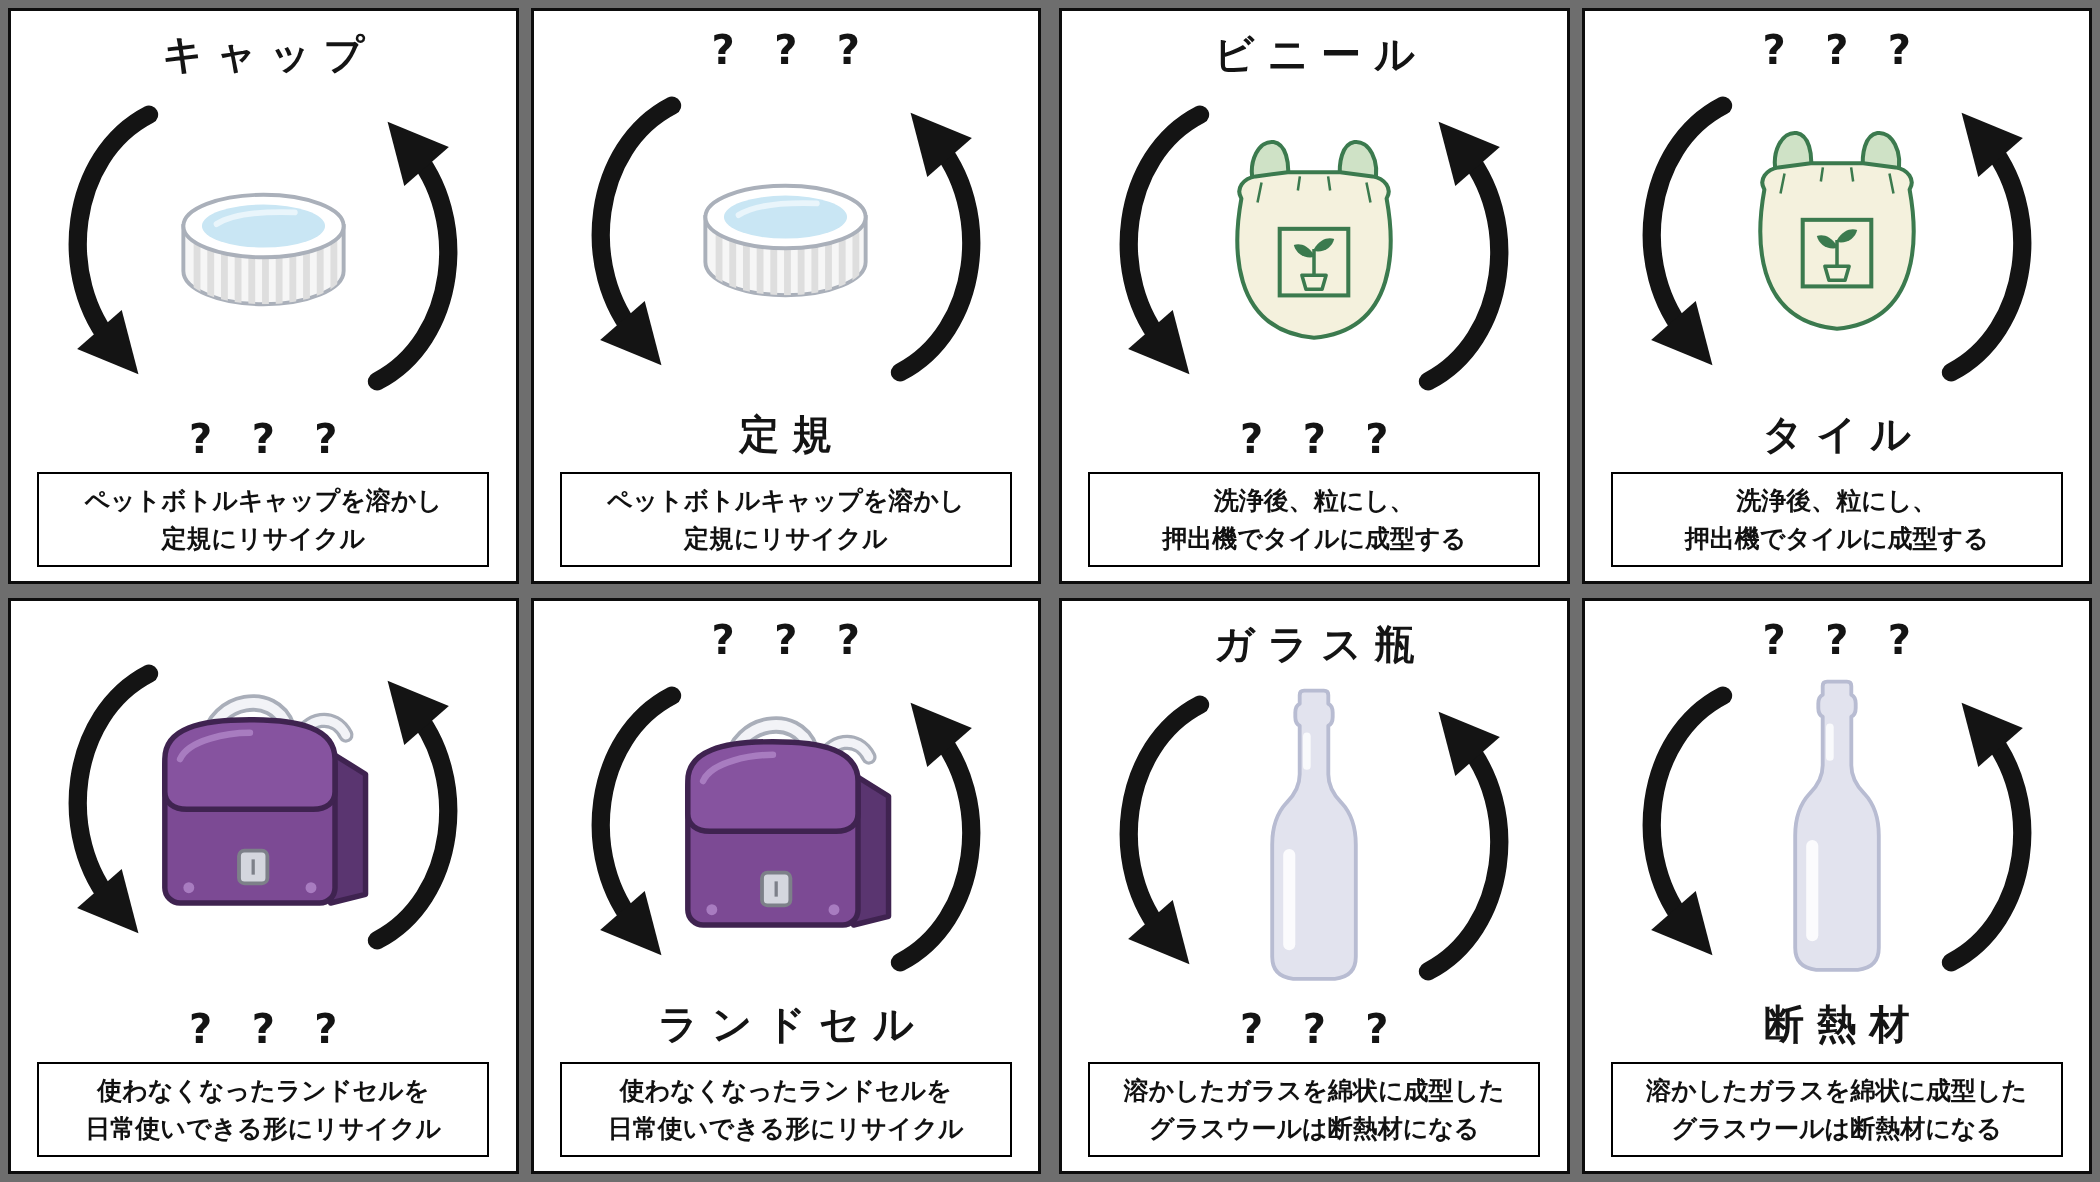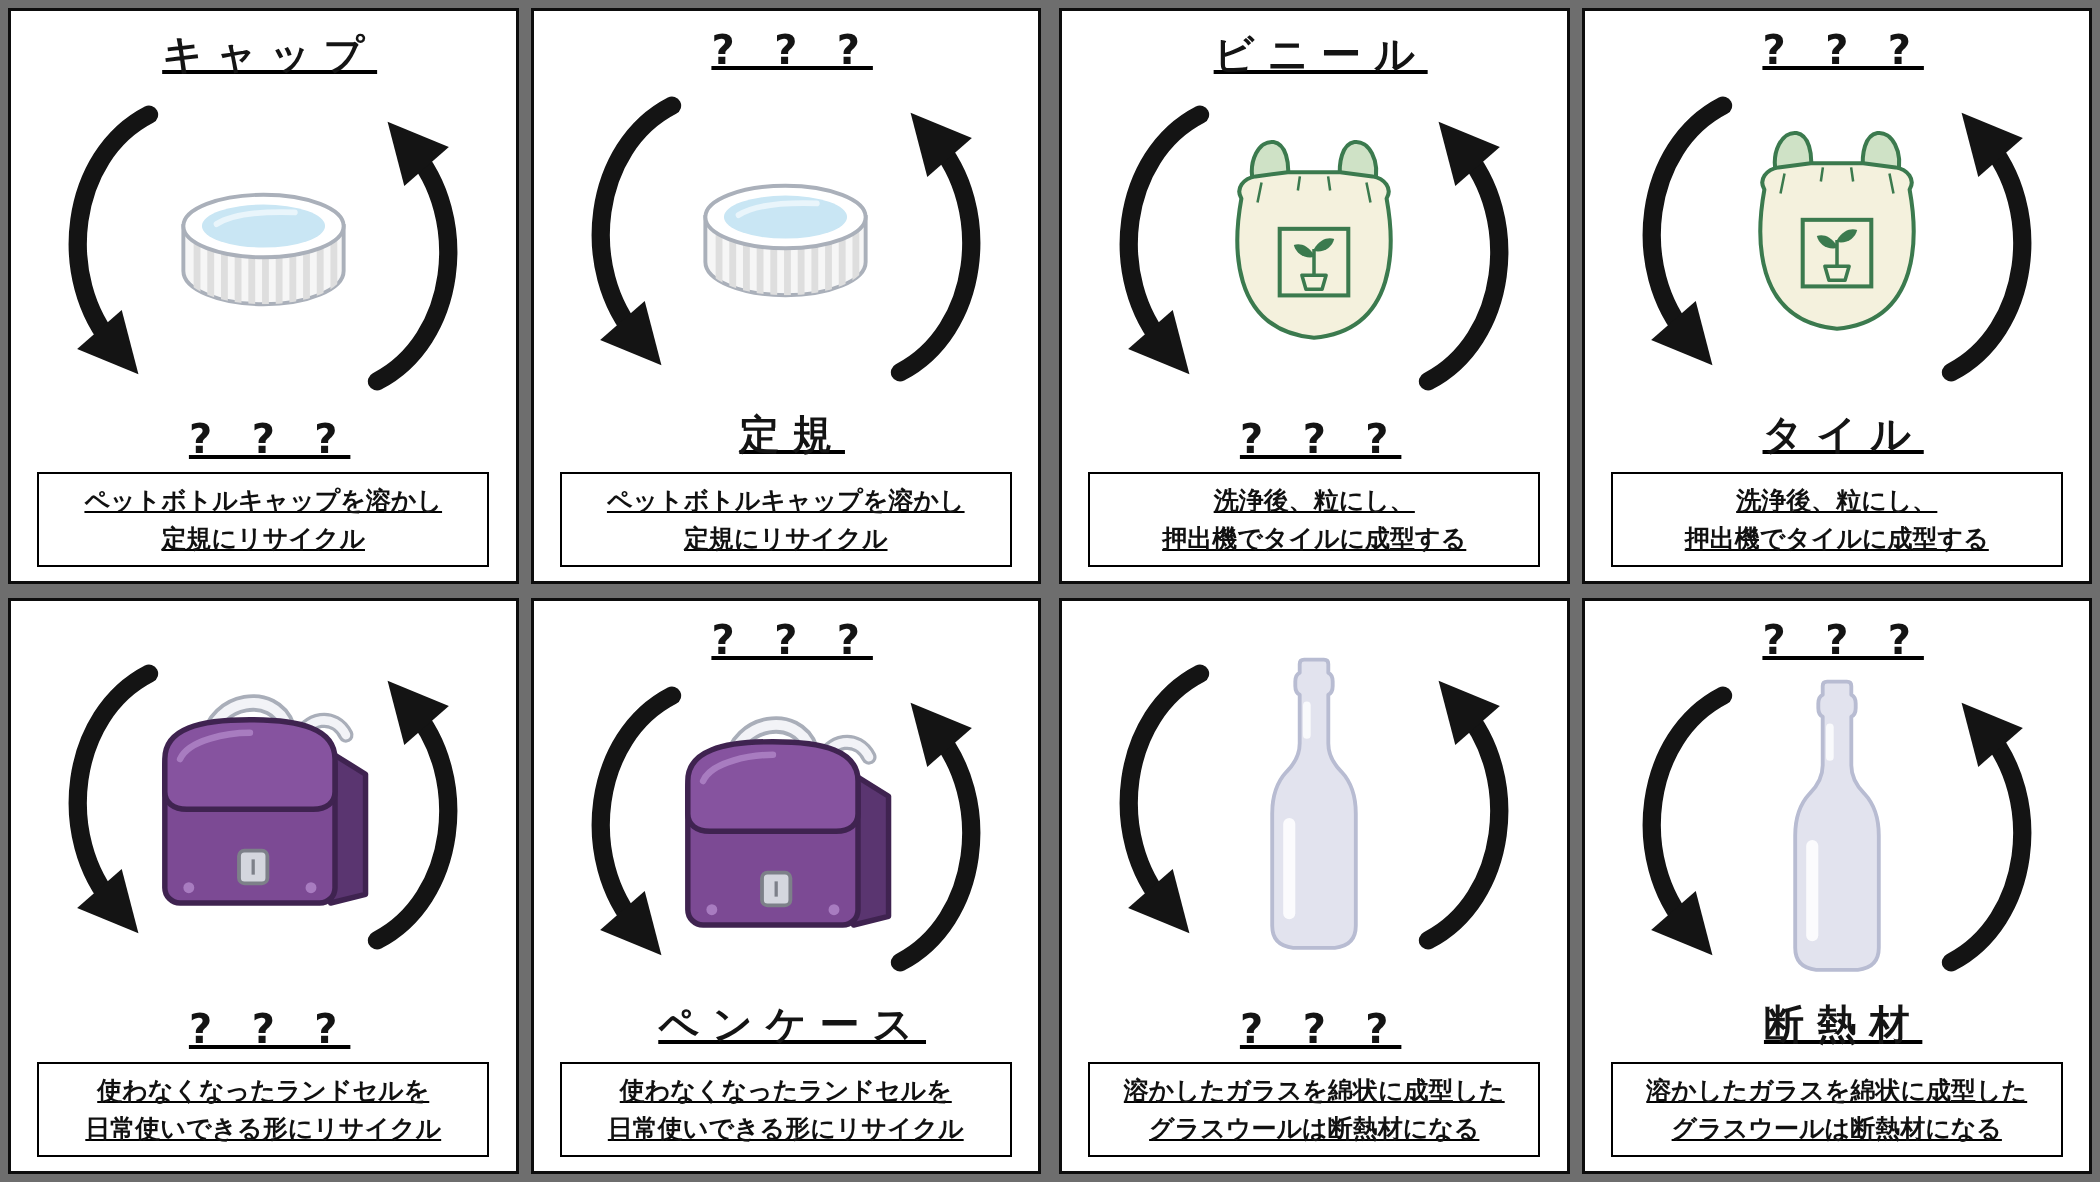--- a/index.html
+++ b/index.html
@@ -5,21 +5,21 @@
   * { box-sizing: border-box; }
   html, body { margin: 0; padding: 0; }
   body {
     width: 2100px; height: 1182px;
     background: #6e6e6e;
     font-family: "DejaVu Sans", "Liberation Sans", sans-serif;
   }
   .board {
     display: flex; flex-direction: column;
     gap: 14px; width: 100%; height: 100%;
-    padding: 8px; background: #6e6e6e; text-decoration: underline;
+    padding: 8px; background: #6e6e6e;
   }
   .row { display: flex; gap: 12px; flex: 1; min-height: 0; }
   .panel {
     flex: 1; min-width: 0;
     background: #ffffff;
     border: 3px solid #0d0d0d;
     display: flex; flex-direction: column; align-items: center;
     padding: 8px 12px 14px;
   }
   .panel.group-gap { margin-left: 6px; }
@@ -226,28 +226,29 @@
     <section class="panel">
       <div class="label top">? ? ?</div>
       <div class="cycle">
         <svg class="arrows" viewBox="0 0 420 300">
             <use href="#sym-arrows"></use>
           </svg>
         <svg class="item item-randoseru" viewBox="0 0 240 220">
             <use href="#sym-randoseru"></use>
           </svg>
       </div>
-      <div class="label bottom">ペンケース</div>
+      <div class="label bottom">ランドセル</div>
       <div class="desc">
         <div>使わなくなったランドセルを</div>
         <div>日常使いできる形にリサイクル</div>
       </div>
     </section>
 
     <section class="panel group-gap">
+      <div class="label top">ガラス瓶</div>
       <div class="cycle">
         <svg class="arrows" viewBox="0 0 420 300">
             <use href="#sym-arrows"></use>
           </svg>
         <svg class="item item-bottle" viewBox="0 0 110 280">
             <use href="#sym-bottle"></use>
           </svg>
       </div>
       <div class="label bottom">? ? ?</div>
       <div class="desc">

